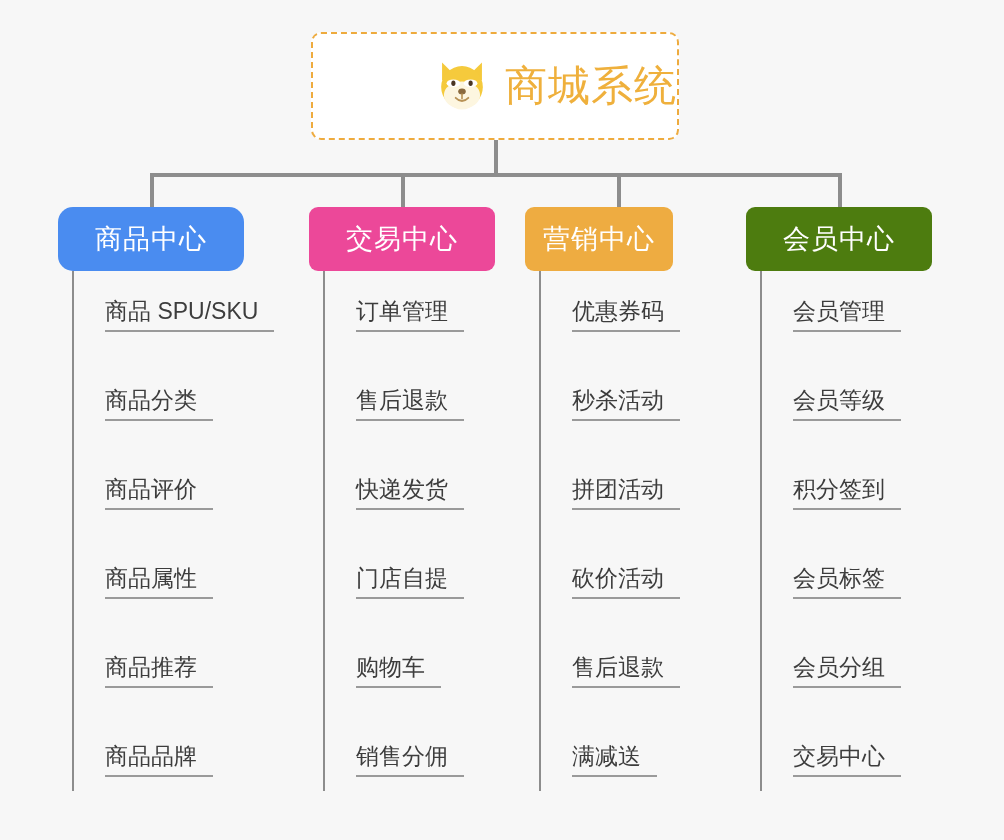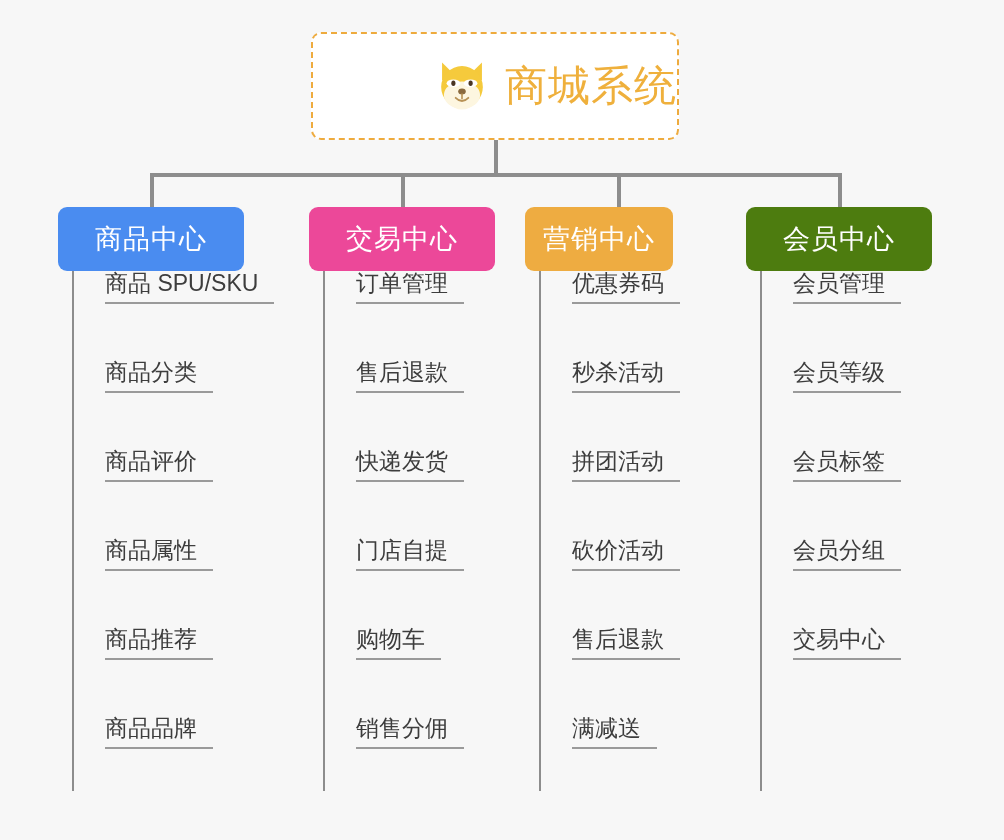--- a/index.html
+++ b/index.html
@@ -93,21 +93,21 @@
     border-radius: 9px;
     display: flex;
     align-items: center;
     justify-content: center;
     color: #ffffff;
     font-size: 27px;
     letter-spacing: 1px;
     white-space: nowrap;
     box-sizing: border-box;
   }
-  .branch-1 .branch-header { width: 186px; background: #4a8cf0; }
+  .branch-1 .branch-header { width: 186px; background: #4a8cf0; border-radius: 15px; }
   .branch-2 .branch-header { width: 186px; background: #ec4899; }
   .branch-3 .branch-header { width: 148px; background: #eeac41; }
   .branch-4 .branch-header { width: 186px; background: #4d7c0f; }
 
   
   .leaf-list {
     position: relative;
     margin-top: 0;
     padding-left: 16px;
   }
@@ -119,21 +119,21 @@
     background: #8d8d8d;
   }
   .branch-1 .leaf-spine { height: 520px; }
   .branch-2 .leaf-spine { height: 520px; }
   .branch-3 .leaf-spine { height: 520px; }
   .branch-4 .leaf-spine { height: 520px; }
 
   .leaf-item {
     height: 89px;
     display: flex;
-    align-items: flex-start;
+    align-items: center;
     padding-left: 31px;
     box-sizing: border-box;
   }
   .leaf-label {
     font-size: 23px;
     color: #3d3d3d;
     white-space: nowrap;
     padding: 0 16px 6px 0;
     border-bottom: 2px solid #9a9a9a;
     line-height: 1.1;
@@ -256,20 +256,23 @@
     </div>
     <div class="leaf-list">
       <div class="leaf-spine"></div>
       <div class="leaf-item">
           <span class="leaf-label">会员管理</span>
         </div>
       <div class="leaf-item">
           <span class="leaf-label">会员等级</span>
         </div>
       <div class="leaf-item">
+          <span class="leaf-label">积分签到</span>
+        </div>
+      <div class="leaf-item">
           <span class="leaf-label">会员标签</span>
         </div>
       <div class="leaf-item">
           <span class="leaf-label">会员分组</span>
         </div>
       <div class="leaf-item">
           <span class="leaf-label">交易中心</span>
         </div>
     </div>
   </div>

